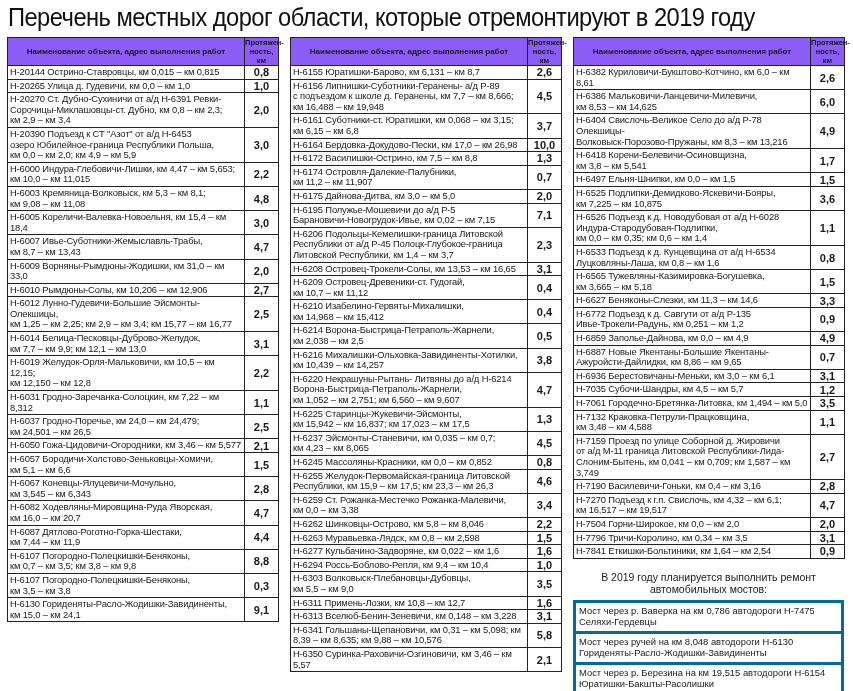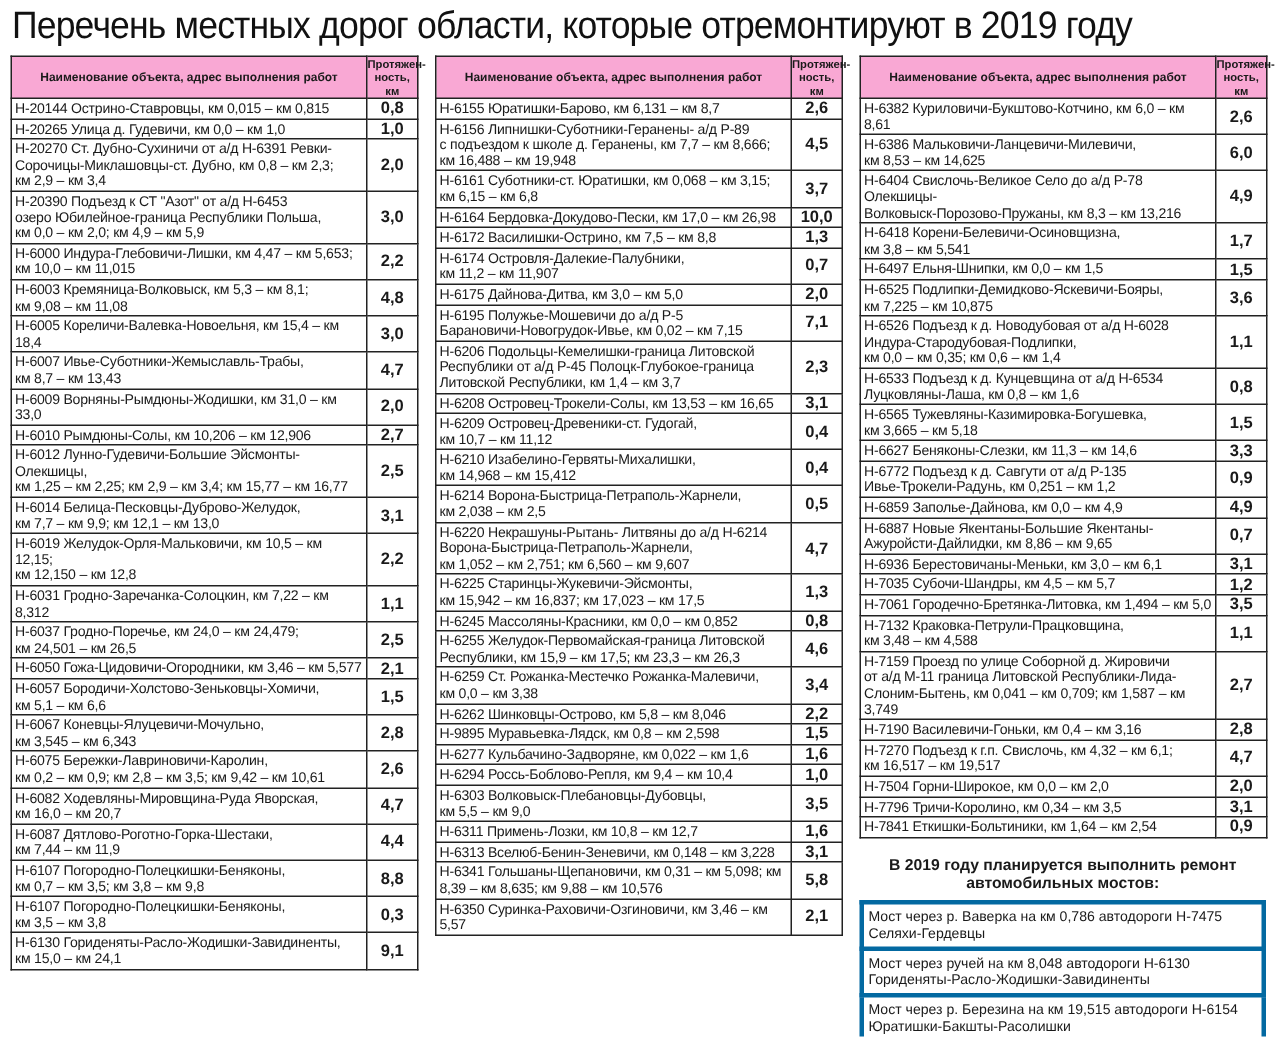--- a/index.html
+++ b/index.html
@@ -2,26 +2,26 @@
 <html><head>
 <meta charset="utf-8">
 <style>
   html, body { margin:0; padding:0; background:#ffffff; }
   body { width:853px; height:691px; position:relative; overflow:hidden; font-family:"Liberation Sans", sans-serif; color:#1a1a1a; }
   .title { position:absolute; left:8px; top:3px; font-family:"Liberation Sans", sans-serif; font-size:25.5px; letter-spacing:-0.6px; font-weight:normal; color:#111; white-space:nowrap; transform:scaleX(0.93); transform-origin:left top; }
   .col { position:absolute; top:37px; width:271px; }
   .col1 { left:7px; } .col2 { left:290px; } .col3 { left:573px; }
   table.roads { width:271px; border-collapse:collapse; table-layout:fixed; }
   table.roads td, table.roads th { border:1px solid #222; padding:0 2px; vertical-align:middle; }
-  table.roads th { background:#f9a8d4; font-size:8px; font-weight:bold; height:22px; text-align:center; line-height:9px; }
+  table.roads th { background:#8b5cf6; font-size:8px; font-weight:bold; height:22px; text-align:center; line-height:9px; }
   table.roads th.len { font-size:7.5px; padding:0; }
   table.roads td.name { font-size:9.4px; line-height:10.6px; white-space:pre-line; letter-spacing:-0.15px; padding:1px 2px; }
   table.roads td.len { font-size:11px; font-weight:bold; text-align:center; }
   col.c-name { width:237px; } col.c-len { width:34px; }
-  .bridges-title { font-size:10.5px; font-weight:bold; text-align:center; line-height:12.5px; margin:12px 0 4px 0; }
+  .bridges-title { font-size:10.5px; font-weight:normal; text-align:center; line-height:12.5px; margin:12px 0 4px 0; }
   table.bridges { width:271px; border-collapse:collapse; }
   table.bridges td { border:3px solid #0369a1; font-size:9.4px; line-height:11.5px; padding:2px 3px 3px 3px; white-space:pre-line; }
 </style>
 </head>
 <body>
 
 <div class="title">Перечень местных дорог области, которые отремонтируют в 2019 году</div>
 
 <div class="col col1">
   <table class="roads">
@@ -116,25 +116,20 @@
           <td class="name">Н-6057 Бородичи-Холстово-Зеньковцы-Хомичи,
 км 5,1 – км 6,6</td>
           <td class="len">1,5</td>
         </tr>
         <tr>
           <td class="name">Н-6067 Коневцы-Ялуцевичи-Мочульно,
 км 3,545 – км 6,343</td>
           <td class="len">2,8</td>
         </tr>
         <tr>
-          <td class="name">Н-6075 Бережки-Лавриновичи-Каролин,
-км 0,2 – км 0,9; км 2,8 – км 3,5; км 9,42 – км 10,61</td>
-          <td class="len">2,6</td>
-        </tr>
-        <tr>
           <td class="name">Н-6082 Ходевляны-Мировщина-Руда Яворская,
 км 16,0 – км 20,7</td>
           <td class="len">4,7</td>
         </tr>
         <tr>
           <td class="name">Н-6087 Дятлово-Роготно-Горка-Шестаки,
 км 7,44 – км 11,9</td>
           <td class="len">4,4</td>
         </tr>
         <tr>
@@ -226,50 +221,60 @@
           <td class="name">Н-6210 Изабелино-Гервяты-Михалишки,
 км 14,968 – км 15,412</td>
           <td class="len">0,4</td>
         </tr>
         <tr>
           <td class="name">Н-6214 Ворона-Быстрица-Петраполь-Жарнели,
 км 2,038 – км 2,5</td>
           <td class="len">0,5</td>
         </tr>
         <tr>
+          <td class="name">Н-6216 Михалишки-Ольховка-Завидиненты-Хотилки,
+км 10,439 – км 14,257</td>
+          <td class="len">3,8</td>
+        </tr>
+        <tr>
           <td class="name">Н-6220 Некрашуны-Рытань- Литвяны до а/д Н-6214
 Ворона-Быстрица-Петраполь-Жарнели,
 км 1,052 – км 2,751; км 6,560 – км 9,607</td>
           <td class="len">4,7</td>
         </tr>
         <tr>
           <td class="name">Н-6225 Старинцы-Жукевичи-Эйсмонты,
 км 15,942 – км 16,837; км 17,023 – км 17,5</td>
           <td class="len">1,3</td>
         </tr>
         <tr>
+          <td class="name">Н-6237 Эйсмонты-Станевичи, км 0,035 – км 0,7;
+км 4,23 – км 8,065</td>
+          <td class="len">4,5</td>
+        </tr>
+        <tr>
           <td class="name">Н-6245 Массоляны-Красники, км 0,0 – км 0,852</td>
           <td class="len">0,8</td>
         </tr>
         <tr>
           <td class="name">Н-6255 Желудок-Первомайская-граница Литовской
 Республики, км 15,9 – км 17,5; км 23,3 – км 26,3</td>
           <td class="len">4,6</td>
         </tr>
         <tr>
           <td class="name">Н-6259 Ст. Рожанка-Местечко Рожанка-Малевичи,
 км 0,0 – км 3,38</td>
           <td class="len">3,4</td>
         </tr>
         <tr>
           <td class="name">Н-6262 Шинковцы-Острово, км 5,8 – км 8,046</td>
           <td class="len">2,2</td>
         </tr>
         <tr>
-          <td class="name">Н-9895 Муравьевка-Лядск, км 0,8 – км 2,598</td>
+          <td class="name">Н-6263 Муравьевка-Лядск, км 0,8 – км 2,598</td>
           <td class="len">1,5</td>
         </tr>
         <tr>
           <td class="name">Н-6277 Кульбачино-Задворяне, км 0,022 – км 1,6</td>
           <td class="len">1,6</td>
         </tr>
         <tr>
           <td class="name">Н-6294 Россь-Боблово-Репля, км 9,4 – км 10,4</td>
           <td class="len">1,0</td>
         </tr>

